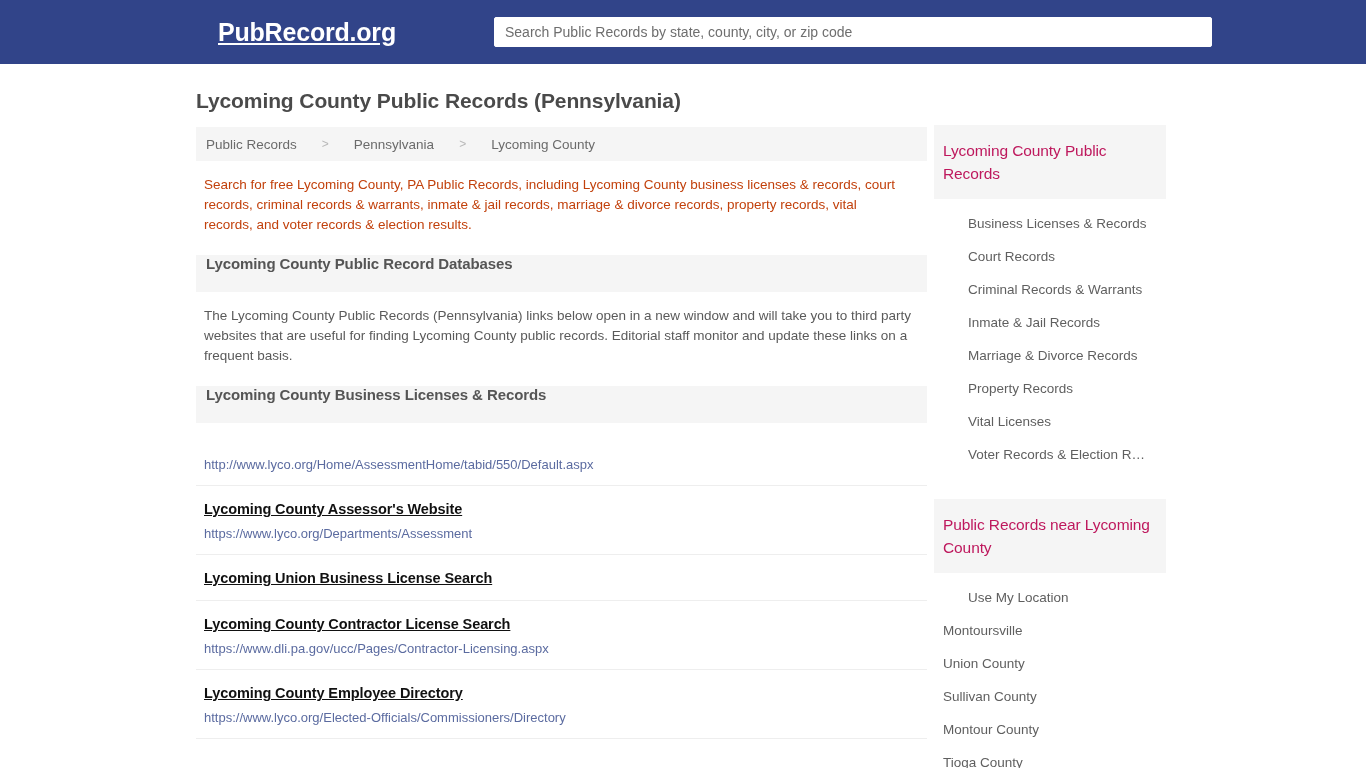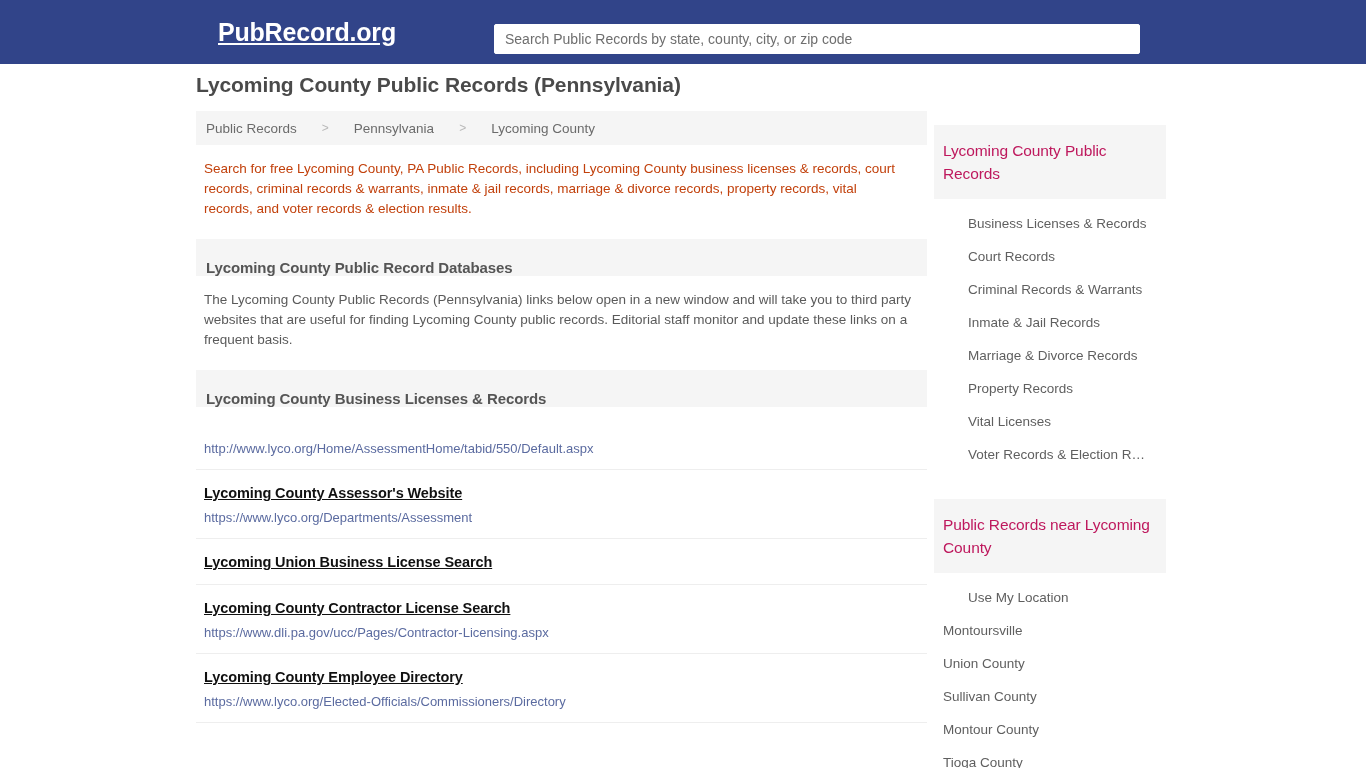--- a/index.html
+++ b/index.html
@@ -29,23 +29,22 @@
     font-size: 25px;
     font-weight: bold;
     letter-spacing: -0.2px;
     line-height: 1;
     white-space: nowrap;
   }
   .search-wrap {
     position: absolute;
     left: 494px;
     top: 17px;
-    width: 646px;
+    width: 718px;
     height: 30px;
-    margin-top: 7px;
   }
   .search-input {
     width: 100%;
     height: 100%;
     box-sizing: border-box;
     border: 1px solid #ffffff;
     border-radius: 2px;
     background: #ffffff;
     padding: 0 10px;
     font-family: "Liberation Sans", sans-serif;
@@ -73,21 +72,21 @@
   .side-col {
     position: absolute;
     left: 934px;
     top: 61px;
     width: 232px;
   }
 
   
   .page-title {
     margin: 0;
-    padding: 8px 0 0 0;
+    padding: 24px 0 0 0;
     font-size: 21px;
     font-weight: bold;
     color: #4a4a4a;
     letter-spacing: -0.1px;
     line-height: 1.2;
   }
 
   
   .breadcrumb {
     margin-top: 14px;
@@ -120,21 +119,21 @@
     color: #c2410c;
     max-width: 702px;
   }
 
   
   .section-bar {
     margin-top: 20px;
     background: #f5f5f5;
     height: 37px;
     display: flex;
-    align-items: flex-end;
+    align-items: flex-start;
     padding: 0 10px;
     box-sizing: border-box;
   }
   .section-bar-title {
     font-size: 15px;
     font-weight: bold;
     color: #555555;
     letter-spacing: -0.1px;
   }
 

